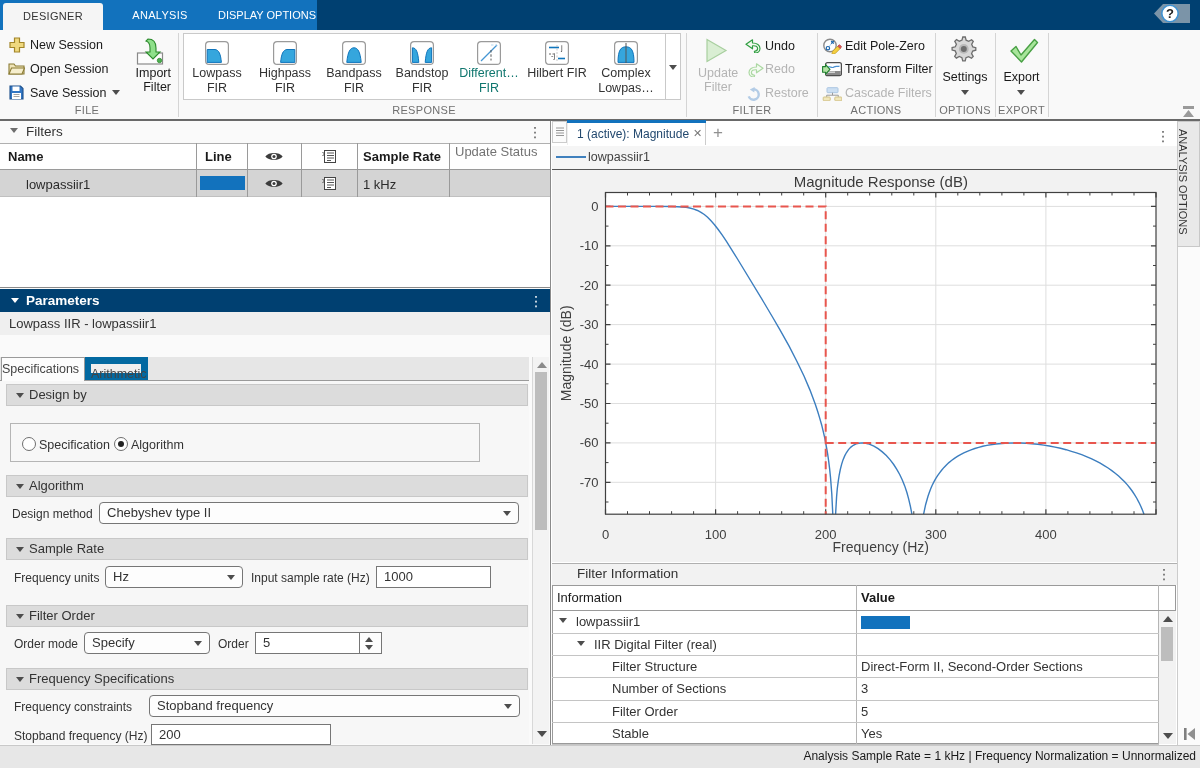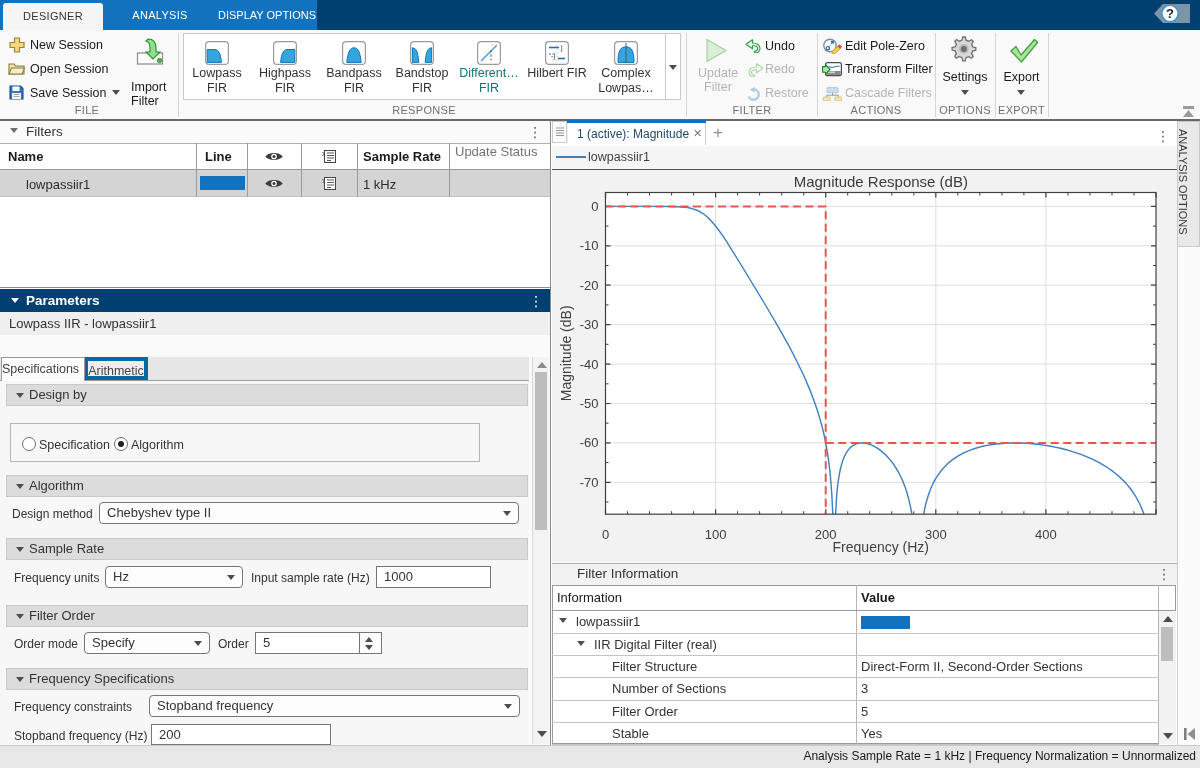--- a/index.html
+++ b/index.html
@@ -29,21 +29,21 @@
 <text x="26" y="16.2" text-anchor="middle" font-size="13" font-weight="bold" fill="#222">?</text>
 </svg>
 
 <div class="abs" style="left:0;top:30px;width:1200px;height:89px;background:#f9f9f9"></div>
 <div class="abs" style="left:0;top:119px;width:1200px;height:2px;background:#696969"></div>
 
 <div class="abs ts-txt" style="left:30px;top:38px">New Session</div>
 <div class="abs ts-txt" style="left:30px;top:62px">Open Session</div>
 <div class="abs ts-txt" style="left:30px;top:86px">Save Session</div>
 <div class="abs caret" style="left:112px;top:90px"></div>
-<div class="abs ts-txt" style="left:131px;top:80px;width:40px;text-align:left">Import<br>Filter</div>
+<div class="abs ts-txt" style="left:131px;top:66px;width:40px;text-align:right">Import<br>Filter</div>
 <div class="sec-label" style="left:37px;width:100px">FILE</div>
 <div class="vsep" style="left:178px"></div>
 
 <div class="abs" style="left:183px;top:33px;width:498px;height:67px;background:#fff;border:1px solid #c9c9c9"></div>
 <div class="abs" style="left:665px;top:33px;width:16px;height:67px;border-left:1px solid #c9c9c9"></div>
 <div class="abs caret" style="left:669px;top:65px"></div>
 <div class="sec-label" style="left:183px;width:482px">RESPONSE</div>
 <div class="vsep" style="left:686px"></div>
 
 <div class="abs ts-txt dis" style="left:698px;top:66px;width:40px;text-align:center">Update<br>Filter</div>
@@ -221,21 +221,21 @@
 <div class="abs" style="left:363px;top:177px;color:#2b2b2b">1 kHz</div>
 
 <div class="abs" style="left:0;top:289px;width:550px;height:23px;background:#004071"></div>
 <div class="abs" style="left:11px;top:298px;width:0;height:0;border-left:4px solid transparent;border-right:4px solid transparent;border-top:5px solid #fff"></div>
 <div class="abs" style="left:26px;top:293px;font-size:13.5px;color:#fff;font-weight:bold">Parameters</div>
 <div class="abs kebab" style="left:529px;top:293px;color:#fff">⋮</div>
 <div class="abs" style="left:0;top:312px;width:550px;height:23px;background:#efefef"></div>
 <div class="abs" style="left:9px;top:316px;color:#333">Lowpass IIR - lowpassiir1</div>
 
 <div class="abs" style="left:0;top:357px;width:529px;height:23px;background:#e6e6e6"></div>
-<div class="abs" style="left:84px;top:357px;width:64px;height:23px;background:#efefef;border:4px solid #0369a1;color:#444;text-align:center;line-height:21px;font-size:12.5px">Arithmetic</div>
+<div class="abs" style="left:84px;top:357px;width:64px;height:23px;background:#efefef;border:7px solid #0369a1;color:#444;text-align:right;line-height:21px;font-size:12.5px">Arithmetic</div>
 <div class="abs" style="left:0;top:380px;width:529px;height:364px;background:#f7f7f7;border-top:1px solid #9a9a9a"></div>
 <div class="abs" style="left:1px;top:357px;width:84px;height:24px;background:#fcfcfc;border:1px solid #9a9a9a;border-bottom:none;color:#444;line-height:22px;font-size:12.5px">Specifications</div>
 
 <div class="hdrbar" style="top:384px"><span class="tri"></span>Design by</div>
 <div class="abs" style="left:10px;top:423px;width:470px;height:39px;border:1px solid #b5b5b5"></div>
 <div class="abs" style="left:22px;top:437px;width:14px;height:14px;border:1px solid #6e6e6e;border-radius:50%;background:#fff"></div>
 <div class="abs" style="left:39px;top:438px;color:#333;font-size:12.5px">Specification</div>
 <div class="abs" style="left:114px;top:437px;width:14px;height:14px;border:1px solid #6e6e6e;border-radius:50%;background:#fff"></div>
 <div class="abs" style="left:118px;top:441px;width:6px;height:6px;border-radius:50%;background:#222"></div>
 <div class="abs" style="left:131px;top:438px;color:#333;font-size:12.5px">Algorithm</div>

